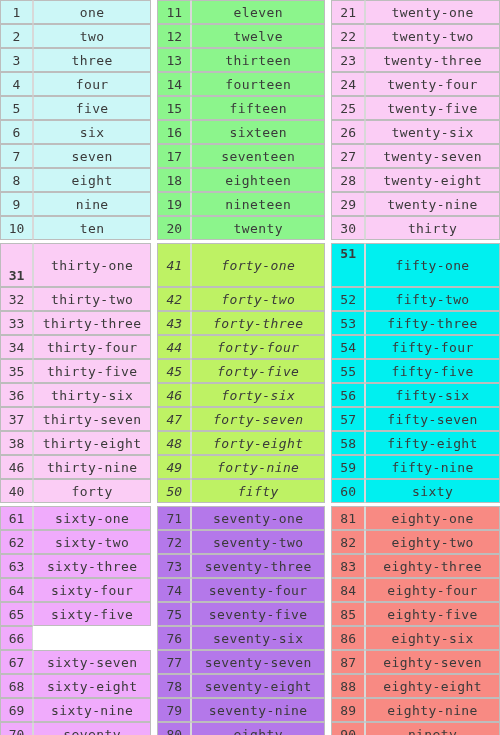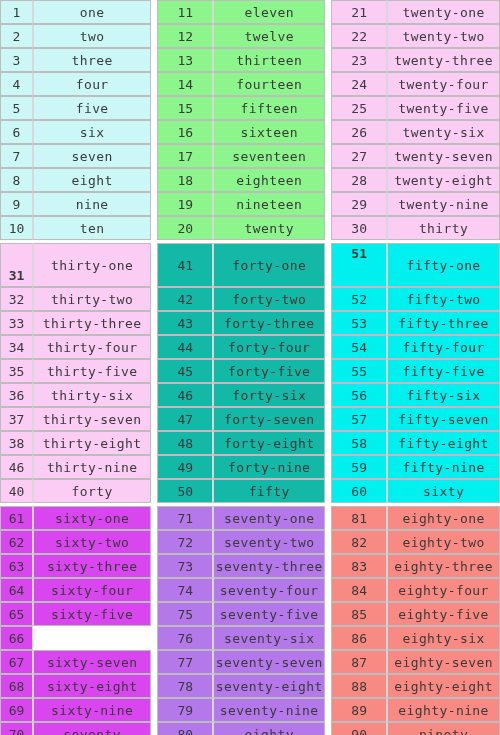--- a/index.html
+++ b/index.html
@@ -53,21 +53,21 @@
     line-height: 1;
     color: #3a3a3a;
     display: flex;
     align-items: center;
     justify-content: center;
     padding: 0 1px;
   }
 
   .group-b .num-cell,
   .group-c .num-cell {
-    width: 56px;
+    width: 34px;
     min-width: 34px;
   }
 
   .word-cell {
     box-sizing: border-box;
     flex: 1 1 auto;
     border: 1px solid #bdbdbd;
     border-left: 1px solid #d8d8d8;
     font-size: 13px;
     line-height: 1;
@@ -106,23 +106,23 @@
     height: 3px;
     width: 500px;
     background: #ffffff;
   }
 
   
   .c-1  { background: #ccf7f7; }  
   .c-11 { background: #8cf58c; }  
   .c-21 { background: #fbcdf5; }  
   .c-31 { background: #fbcdf5; }  
-  .c-41 { background: #14b8a6; }  
+  .c-41 { background: #bef264; font-style: italic; }  
   .c-51 { background: #00f0f0; }  
-  .c-61 { background: #d946ef; }  
+  .c-61 { background: #f0abfc; }  
   .c-71 { background: #b478ea; }  
   .c-81 { background: #f88a83; }  
 </style>
 </head>
 <body>
 
 <div class="number-table" id="table-root">
     <div class="band">
       <div class="band-row">
         <div class="group group-a">

